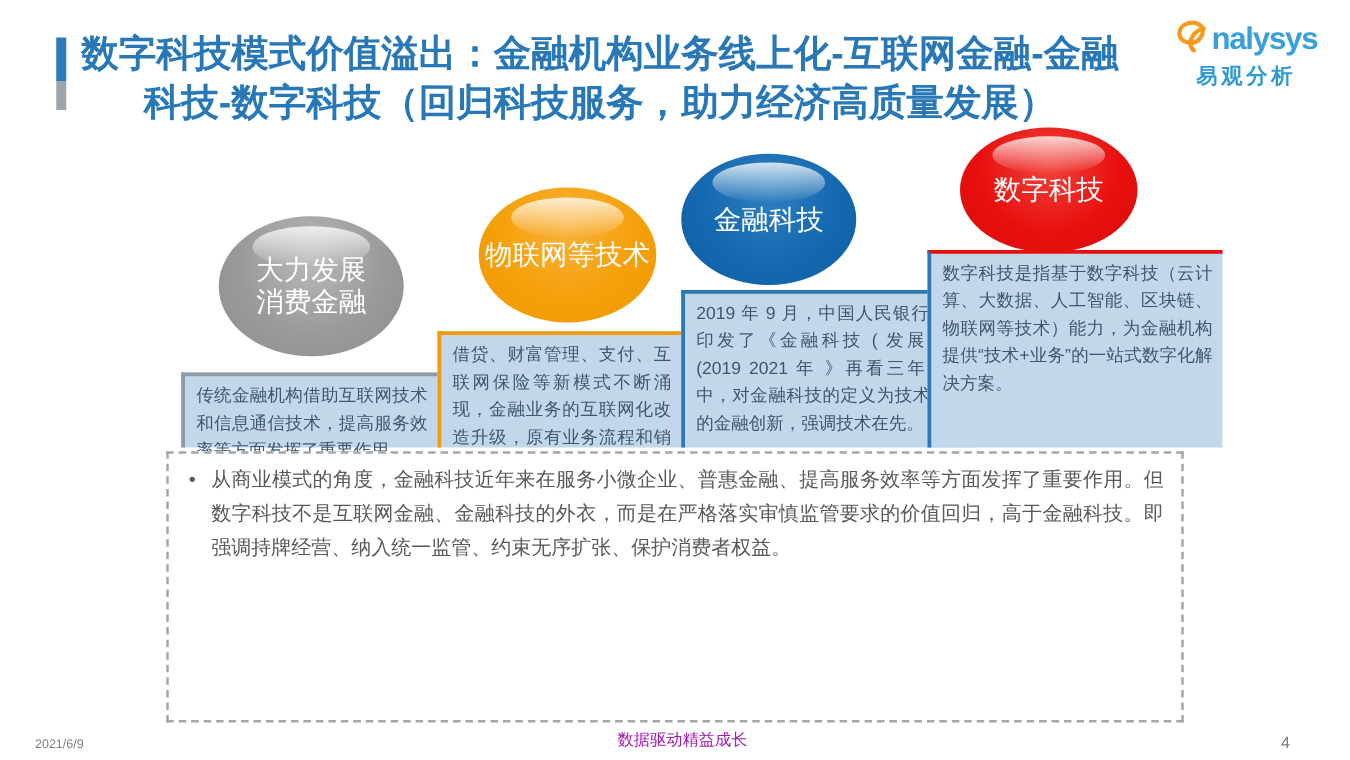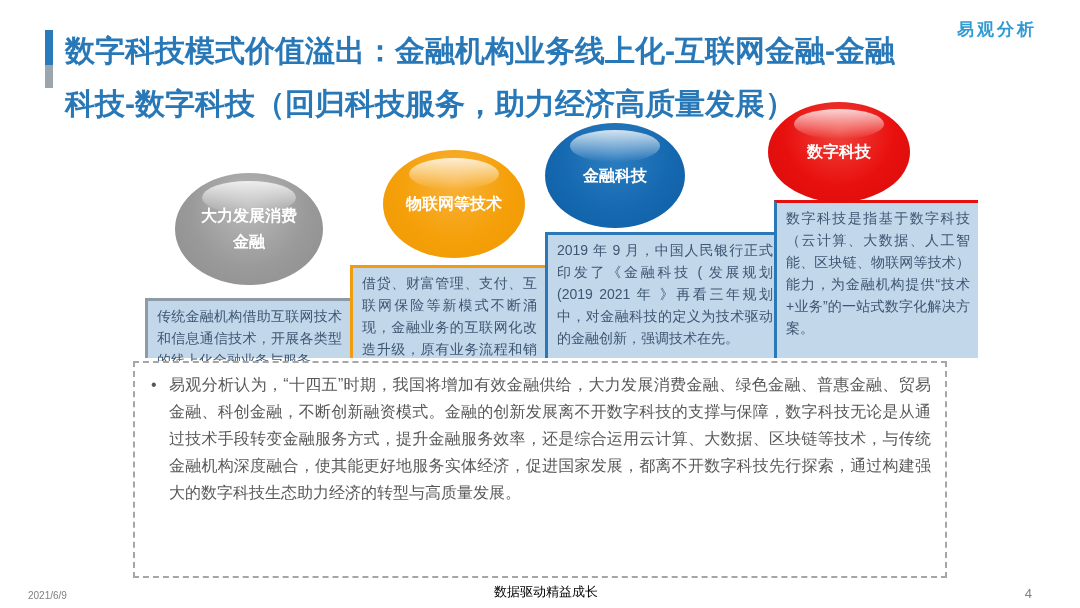--- a/index.html
+++ b/index.html
@@ -9,22 +9,23 @@
     font-family:"Liberation Sans","DejaVu Sans",sans-serif;
   }
   
   .title-wrap{position:absolute;left:45px;top:24px;display:flex;align-items:flex-start;}
   .title-bar{
     width:8px;height:58px;margin-top:6px;
     background:linear-gradient(180deg,#2b7ab9 0%,#2b7ab9 60%,#9aa5ad 60%,#9aa5ad 100%);
   }
   .page-title{
     margin:0 0 0 12px;width:830px;
-    font-size:30px;line-height:53px;font-weight:bold;color:#2878b8;
+    font-size:30px;line-height:39px;font-weight:bold;color:#2878b8;
     letter-spacing:0px;
+    text-align:center;
   }
   
   .logo{position:absolute;right:18px;top:16px;width:130px;text-align:center;}
   .logo-word{display:flex;align-items:center;justify-content:center;}
   .logo-rest{font-size:25px;font-weight:bold;color:#38a0da;letter-spacing:-1px;}
   .logo-cn{font-size:17px;font-weight:bold;color:#2f9ad3;letter-spacing:3px;margin-top:2px;}
   
   .watermark{
     position:absolute;left:360px;top:380px;
     font-size:90px;font-weight:bold;color:rgba(90,190,200,0.10);
@@ -32,26 +33,26 @@
   }
   
   .step{position:absolute;background:#c3d7ea;box-sizing:border-box;}
   .step-desc{
     font-size:14px;line-height:22px;color:#3d5671;
     padding:4px 8px 0 9px;text-align:justify;
   }
   .step1{left:145px;top:298px;width:205px;height:60px;border-top:3px solid #8e9aa6;border-left:3px solid #8e9aa6;}
   .step2{left:350px;top:265px;width:195px;height:93px;border-top:3px solid #ef9c0e;border-left:3px solid #ef9c0e;}
   .step3{left:545px;top:232px;width:236px;height:126px;border-top:3px solid #2b78b8;border-left:3px solid #2b78b8;}
-  .step4{left:742px;top:200px;width:204px;height:158px;border-top:3px solid #e8100f;border-left:3px solid #2b78b8;margin-left:32px;}
+  .step4{left:742px;top:200px;width:236px;height:158px;border-top:3px solid #e8100f;border-left:3px solid #2b78b8;}
   
   .bubble{
     position:absolute;border-radius:50%;
     display:flex;align-items:center;justify-content:center;text-align:center;
-    color:#ffffff;font-weight:bold;font-size:16px;line-height:26px;
+    color:#ffffff;font-weight:normal;font-size:22px;line-height:26px;
   }
   .bubble::before{
     content:"";position:absolute;left:18%;top:7%;width:64%;height:30%;
     border-radius:50%;
     background:linear-gradient(180deg,rgba(255,255,255,0.8),rgba(255,255,255,0));
   }
   .bubble-gray{
     left:175px;top:173px;width:148px;height:112px;
     background:radial-gradient(ellipse at 50% 30%,#b9b9b9 0%,#9a9a9a 55%,#8d8d8d 100%);
   }
@@ -78,39 +79,47 @@
   }
   .bullet-item{
     position:relative;padding-left:22px;margin:0;
     font-size:16px;line-height:27px;color:#595959;text-align:justify;
   }
   .bullet-item::before{
     content:"\2022";position:absolute;left:4px;top:0;color:#595959;
   }
   
   .footer-date{position:absolute;left:28px;bottom:7px;font-size:10px;color:#808080;}
-  .footer-tagline{position:absolute;left:12px;right:0;bottom:7px;text-align:center;font-size:13px;color:#000000;}
+  .footer-tagline{position:absolute;left:12px;right:0;bottom:7px;text-align:center;font-size:13px;color:#a21caf;}
   .footer-page{position:absolute;right:48px;bottom:7px;font-size:13px;color:#808080;}
 </style>
 </head>
 <body>
 
 <div class="watermark">易观分析</div>
 
 <div class="title-wrap">
   <div class="title-bar"></div>
   <h1 class="page-title">数字科技模式价值溢出：金融机构业务线上化-互联网金融-金融科技-数字科技（回归科技服务，助力经济高质量发展）</h1>
 </div>
 
 <div class="logo">
+  <div class="logo-word">
+    <span style="display:inline-block;margin-right:1px;">
+      <svg width="28" height="26" viewBox="0 0 28 26">
+        <path d="M23 7 C16 -2 3 3 3.5 11 C4 19 16 21 20.5 14 C23.5 9.5 22 6.5 19.5 8 C14 11 9 19 15 24.5" stroke="#f59a1d" stroke-width="3.4" fill="none" stroke-linecap="round"></path>
+      </svg>
+    </span>
+    <span class="logo-rest">nalysys</span>
+  </div>
   <div class="logo-cn">易观分析</div>
 </div>
 
 <div class="step step1">
-  <div class="step-desc">传统金融机构借助互联网技术和信息通信技术，开展各类型的线上化金融业务与服务。</div>
+  <div class="step-desc">传统金融机构借助互联网技术和信息通信技术，提高服务效率等方面发挥了重要作用。</div>
 </div>
 <div class="step step2">
   <div class="step-desc">借贷、财富管理、支付、互联网保险等新模式不断涌现，金融业务的互联网化改造升级，原有业务流程和销售渠道改变。</div>
 </div>
 <div class="step step3">
   <div class="step-desc">2019 年 9 月，中国人民银行正式印发了《金融科技 ( 发展规划 (2019 2021 年 》再看三年规划中，对金融科技的定义为技术驱动的金融创新，强调技术在先。</div>
 </div>
 <div class="step step4">
   <div class="step-desc">数字科技是指基于数字科技（云计算、大数据、人工智能、区块链、物联网等技术）能力，为金融机构提供“技术+业务”的一站式数字化解决方案。</div>
 </div>
@@ -122,18 +131,18 @@
   <span class="bubble-label">物联网等技术</span>
 </div>
 <div class="bubble bubble-blue">
   <span class="bubble-label">金融科技</span>
 </div>
 <div class="bubble bubble-red">
   <span class="bubble-label">数字科技</span>
 </div>
 
 <div class="analysis-box">
-  <p class="bullet-item">易观分析认为，“十四五”时期，我国将增加有效金融供给，大力发展消费金融、绿色金融、普惠金融、贸易金融、科创金融，不断创新融资模式。金融的创新发展离不开数字科技的支撑与保障，数字科技无论是从通过技术手段转变金融服务方式，提升金融服务效率，还是综合运用云计算、大数据、区块链等技术，与传统金融机构深度融合，使其能更好地服务实体经济，促进国家发展，都离不开数字科技先行探索，通过构建强大的数字科技生态助力经济的转型与高质量发展。</p>
+  <p class="bullet-item">从商业模式的角度，金融科技近年来在服务小微企业、普惠金融、提高服务效率等方面发挥了重要作用。但数字科技不是互联网金融、金融科技的外衣，而是在严格落实审慎监管要求的价值回归，高于金融科技。即强调持牌经营、纳入统一监管、约束无序扩张、保护消费者权益。</p>
 </div>
 
 <div class="footer-date">2021/6/9</div>
 <div class="footer-tagline">数据驱动精益成长</div>
 <div class="footer-page">4</div>
 
 </body></html>

